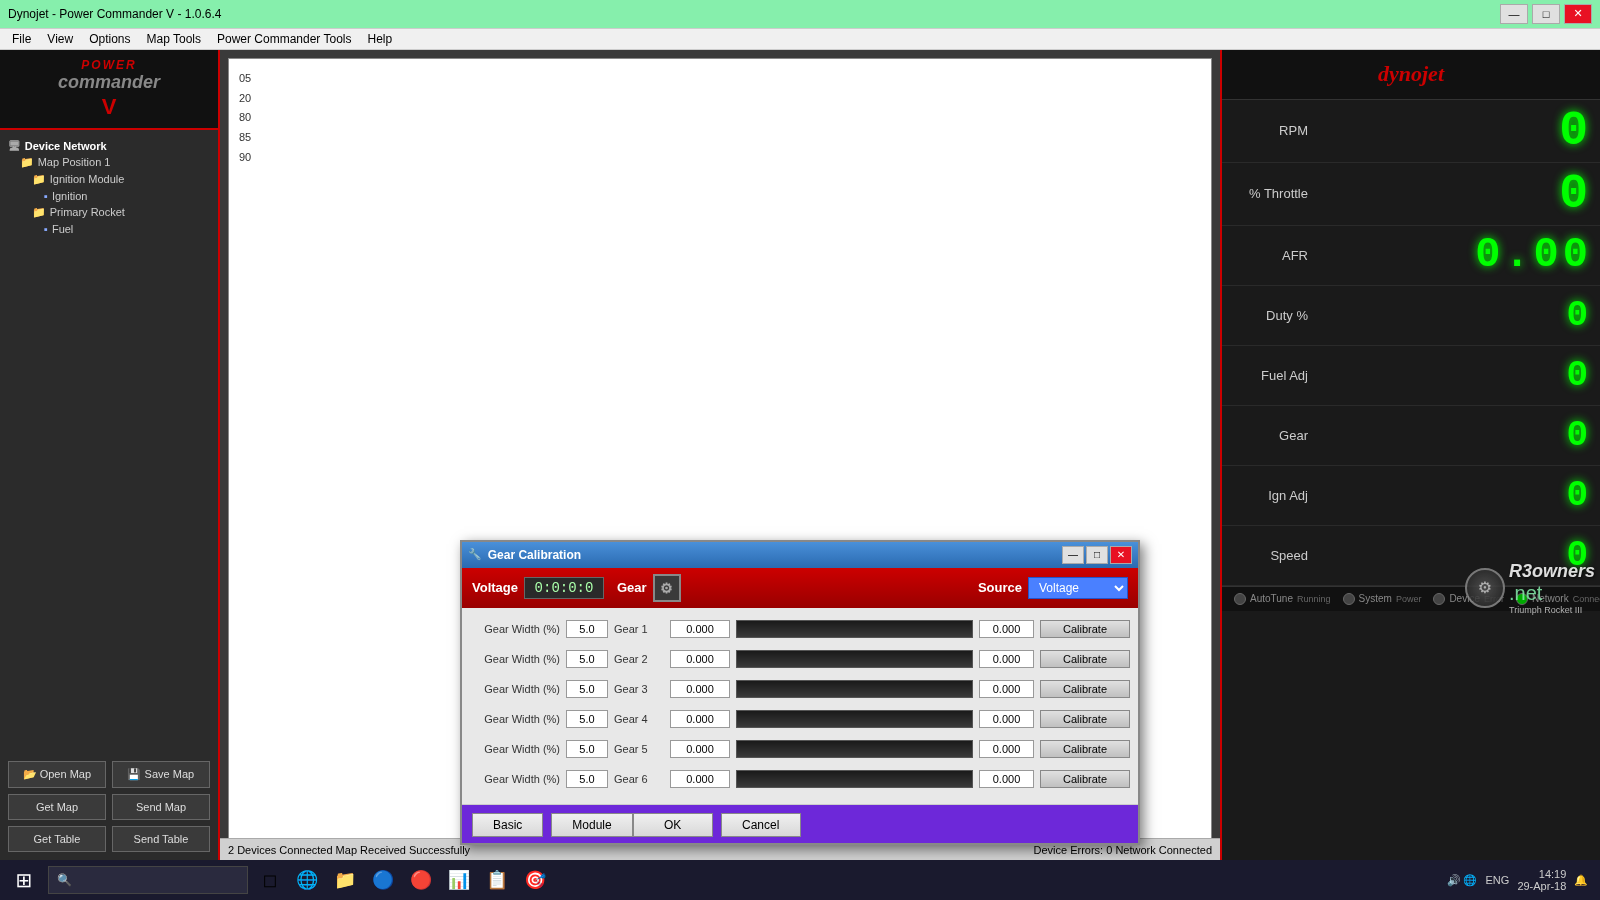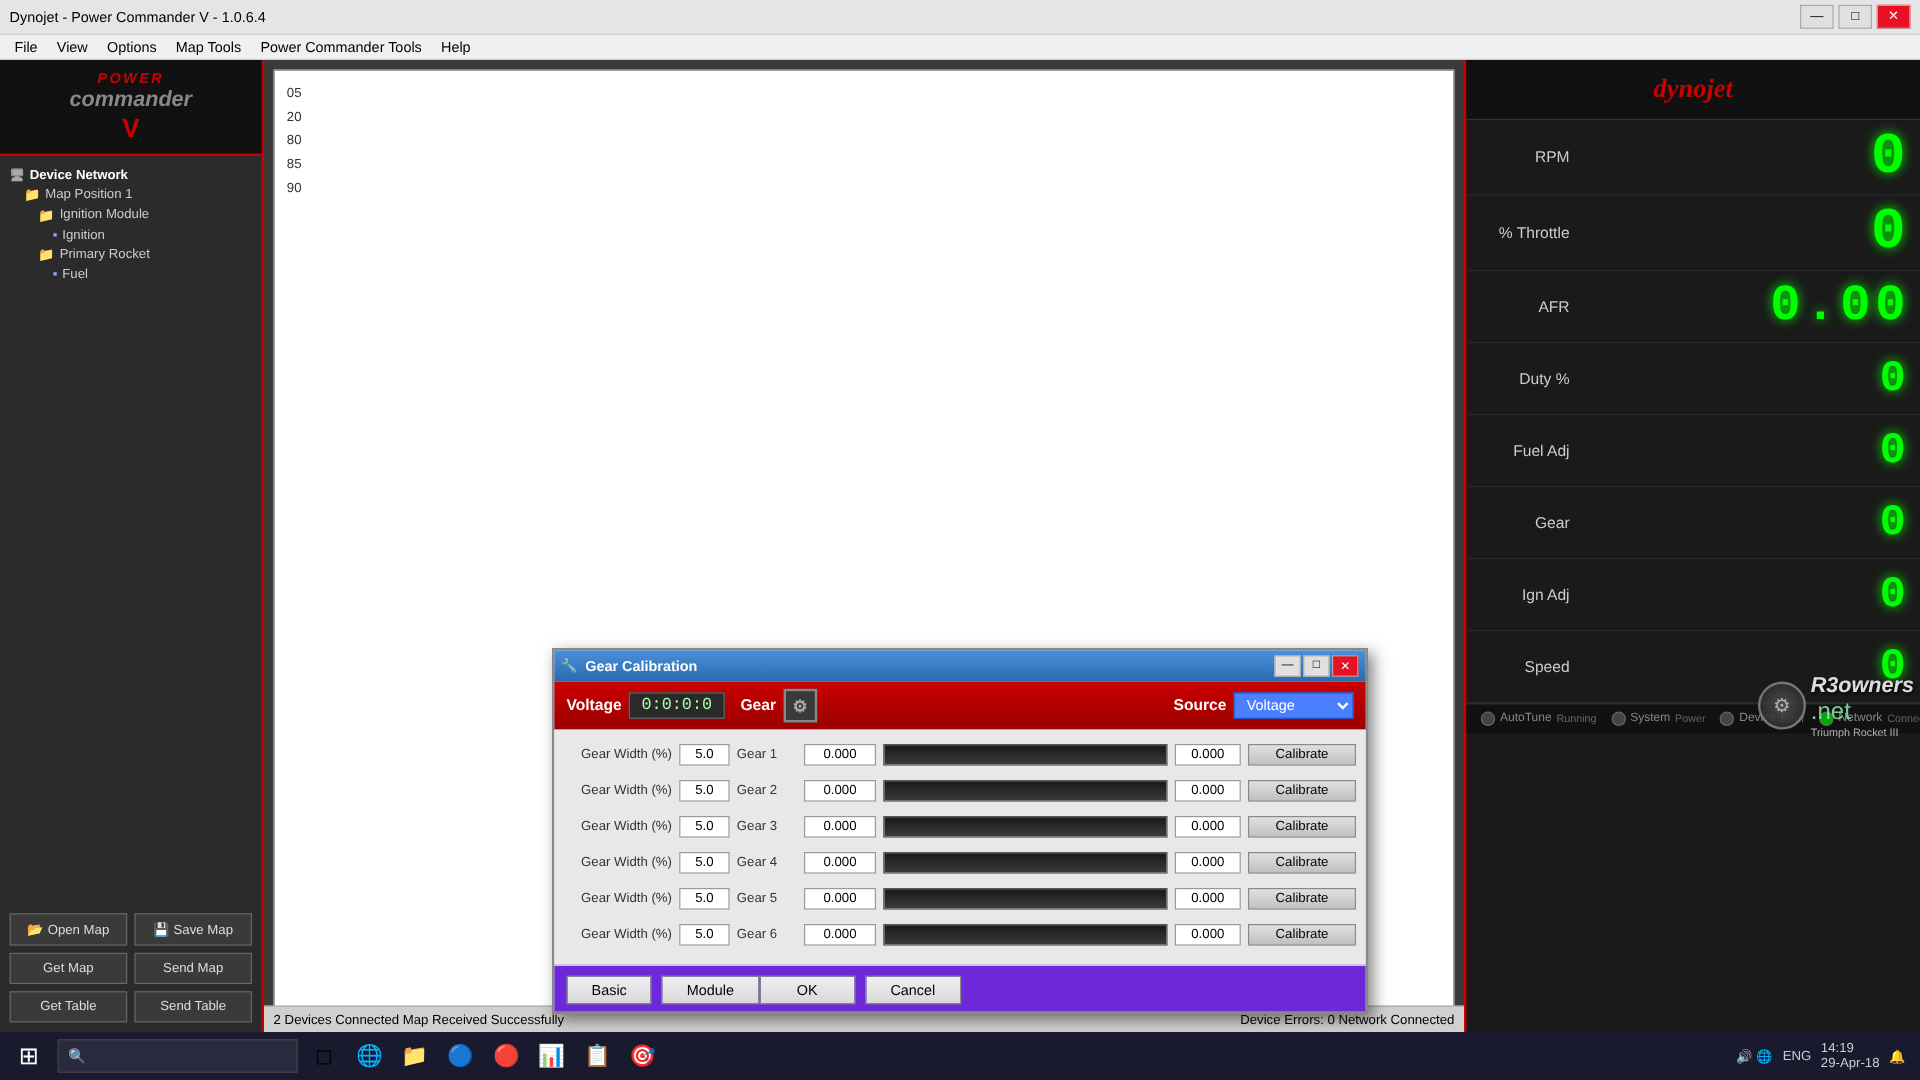--- a/index.html
+++ b/index.html
@@ -1,21 +1,21 @@
 <!DOCTYPE html>
 <html><head>
   <meta charset="utf-8">
   <style>
     * { margin: 0; padding: 0; box-sizing: border-box; }
     body { width: 1600px; height: 900px; overflow: hidden; background: #1a1a1a; font-family: 'Segoe UI', Arial, sans-serif; font-size: 12px; }
 
     
     #titlebar {
       height: 30px;
-      background: #e5e5e5;
+      background: #86efac;
       display: flex;
       align-items: center;
       justify-content: space-between;
       padding: 0 8px;
       border-bottom: 1px solid #ccc;
       text-align: center;
     }
     #titlebar-controls { display: flex; gap: 4px; }
     .titlebar-btn {
       width: 28px; height: 20px;
@@ -394,21 +394,21 @@
     }
     .taskbar-right {
       margin-left: auto;
       display: flex;
       align-items: center;
       gap: 8px;
       padding: 0 12px;
       color: #ccc;
       font-size: 11px;
     }
-    .taskbar-time { text-align: left; }
+    .taskbar-time { text-align: right; }
 
     
     #bottom-indicator {
       display: flex;
       align-items: center;
       gap: 12px;
       padding: 6px 12px;
       background: #111;
       border-top: 1px solid #333;
     }

